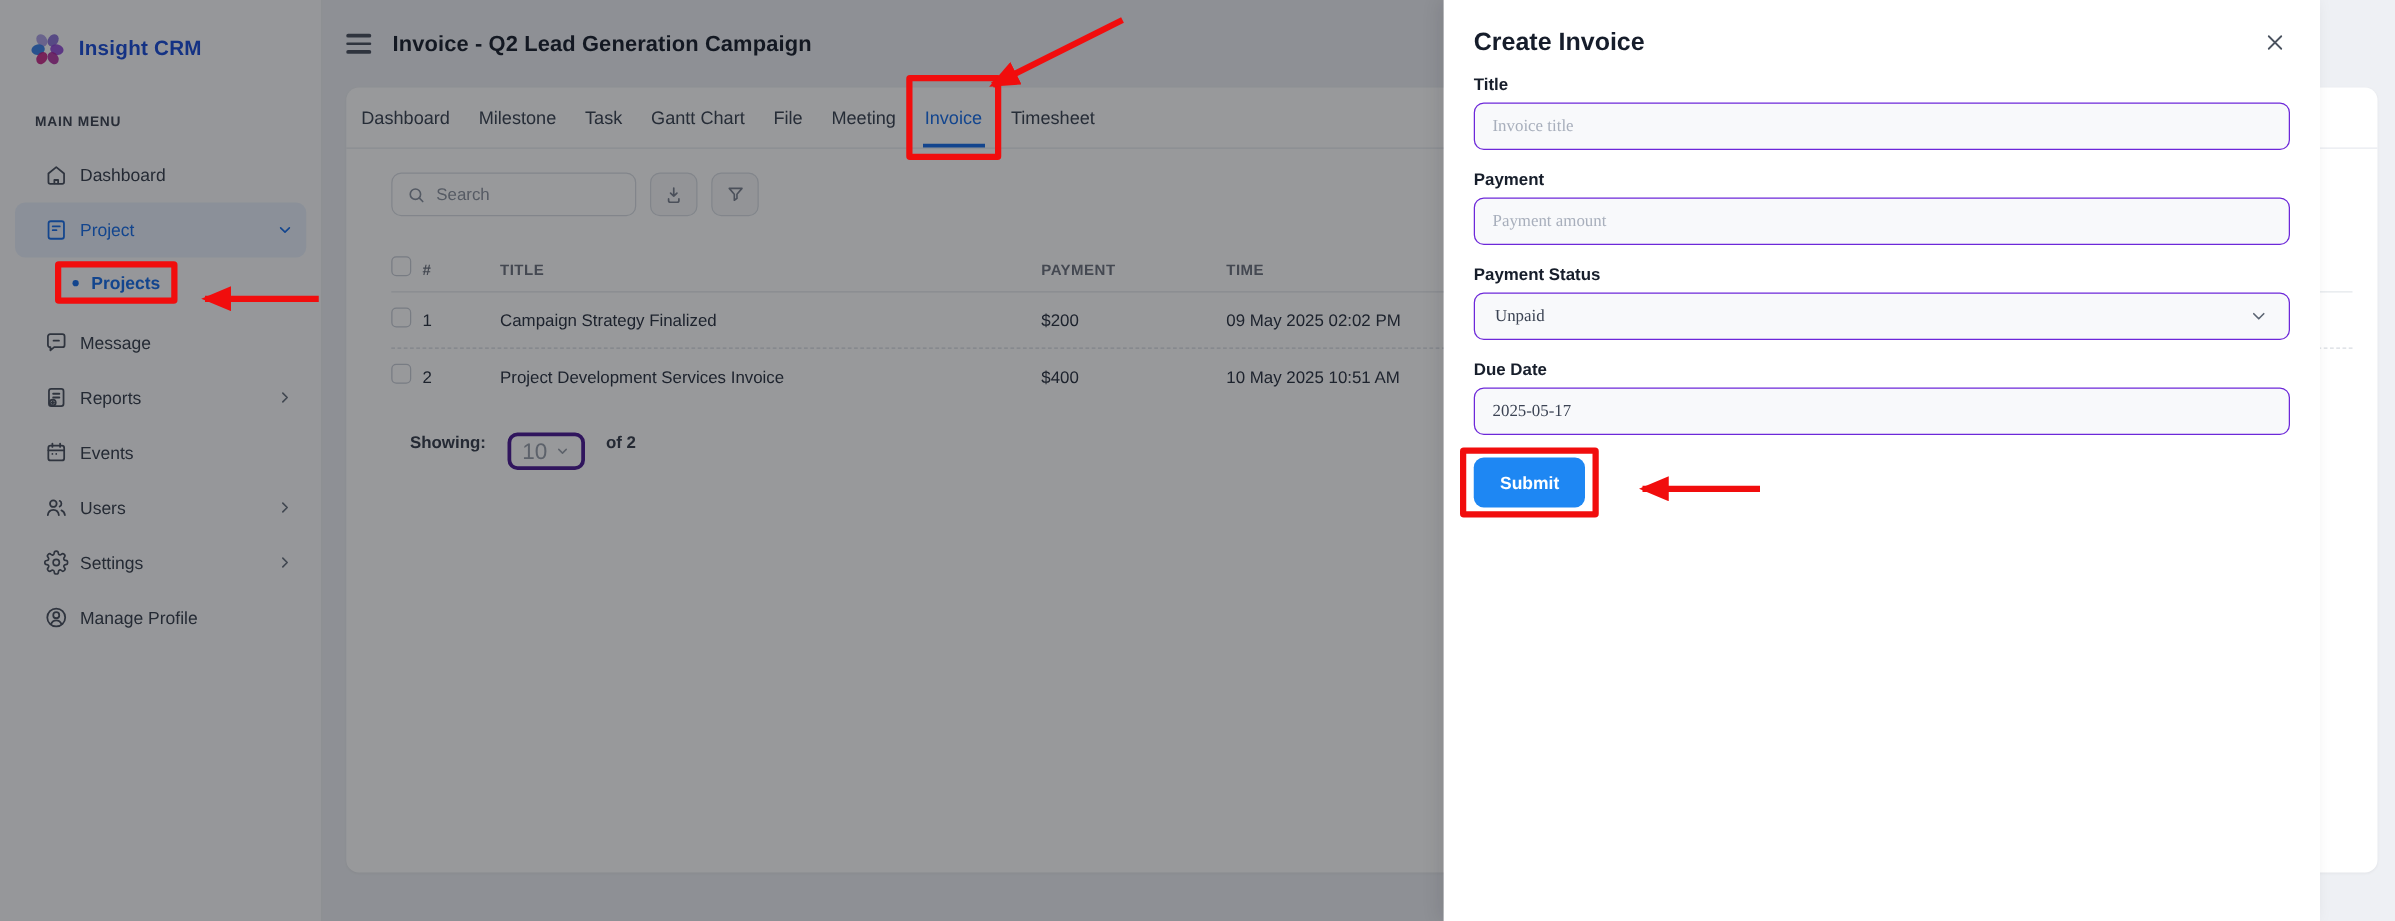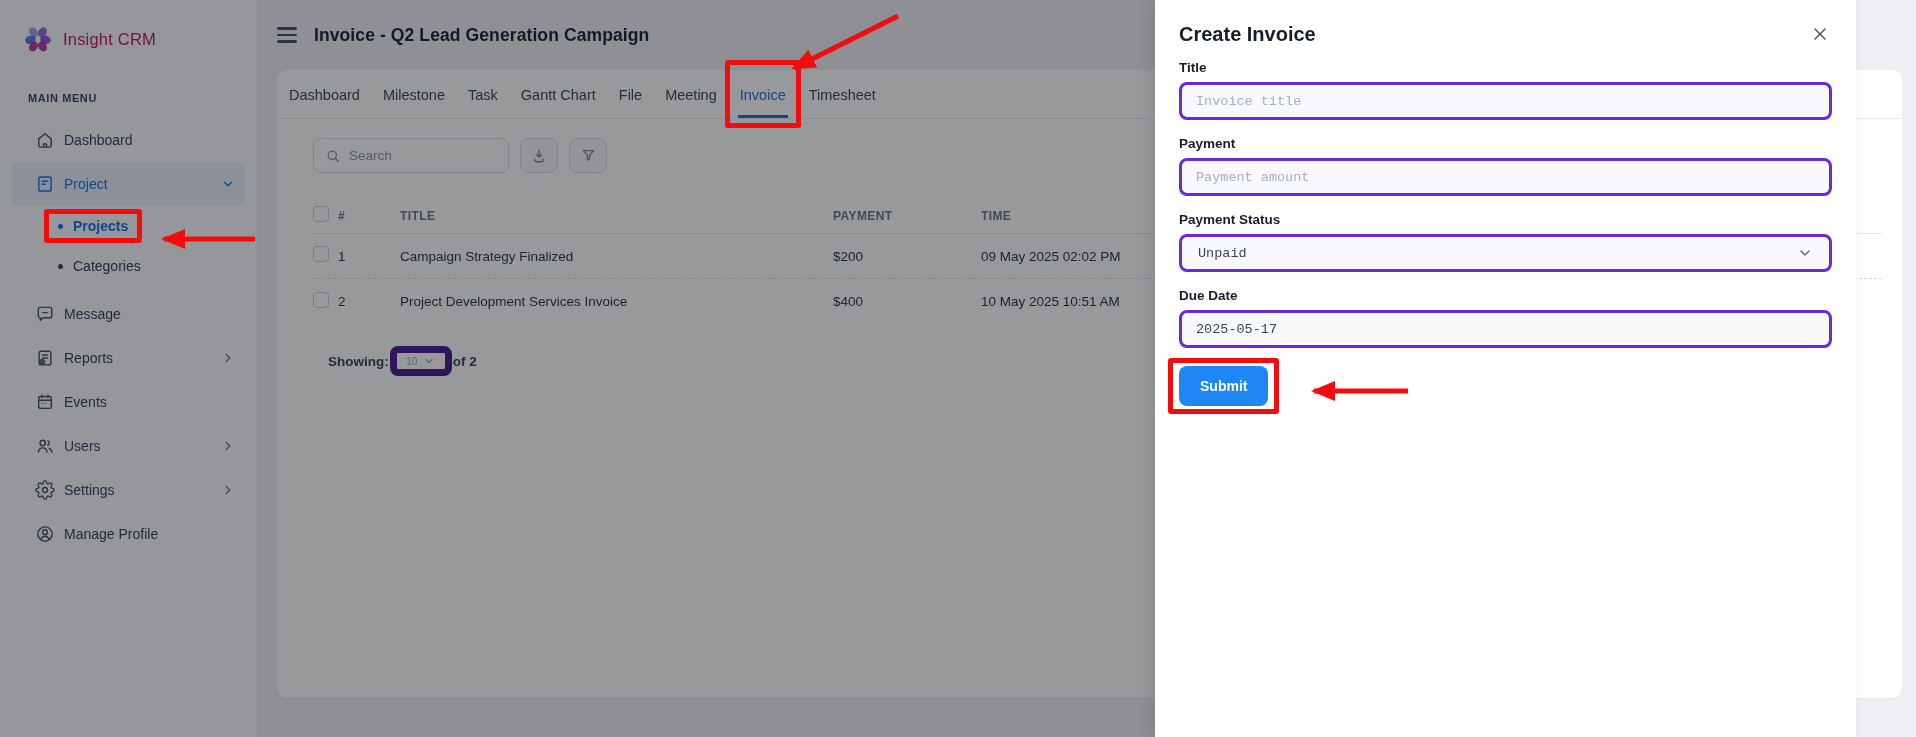--- a/index.html
+++ b/index.html
@@ -4,21 +4,21 @@
 <style>
   * { margin:0; padding:0; box-sizing:border-box; }
   html,body { width:1916px; height:737px; }
   body { font-family:"Liberation Sans","DejaVu Sans",sans-serif; background:#eef0f4; overflow:hidden; }
   .app { position:relative; width:1916px; height:737px; overflow:hidden; }
 
   
   .sidebar { position:absolute; left:0; top:0; width:258px; height:737px;
              background:#fbfcfd; border-right:1px solid #e8eaee; padding:0 12px; }
   .brand { display:flex; align-items:center; gap:10px; padding:16px 0 0 11px; height:62px; }
-  .brand-name { font-size:16.5px; font-weight:400; color:#be185d; letter-spacing:.2px; }
+  .brand-name { font-size:16.5px; font-weight:700; color:#1d4ed8; letter-spacing:.2px; }
   .menu-label { margin:30px 0 14px 16px; font-size:11px; font-weight:700; letter-spacing:.6px; color:#3f4654; }
   .nav-item { display:flex; align-items:center; height:44px; padding:0 10px 0 23px; gap:9px;
               color:#39414f; font-size:14px; font-weight:500; border-radius:8px; cursor:pointer; }
   .nav-item .ico { display:flex; width:20px; height:20px; color:#4a5160; flex:0 0 auto; }
   .nav-item .lbl { flex:1; }
   .nav-item .chev { display:flex; width:14px; height:14px; color:#6a7280; }
   .nav-item.active { background:#e9f0fc; color:#1a6fe8; }
   .nav-item.active .ico, .nav-item.active .chev { color:#1a6fe8; }
   .sub-list { margin-bottom:6px; }
   .sub-item { display:flex; align-items:center; height:40px; padding-left:46px; font-size:14px;
@@ -59,42 +59,42 @@
   .tbody-row.dashed { border-bottom:1px dashed #d7dbe1; }
   .cell { font-size:13.5px; color:#2c3443; }
   .col-cb { width:25px; }
   .col-num { width:62px; }
   .col-title { width:433px; }
   .col-pay { width:148px; }
   .col-time { flex:1; }
   .cb { width:16px; height:16px; border:1.5px solid #c8cdd6; border-radius:4px; background:#fff;
         display:inline-block; cursor:pointer; }
 
-  .pagination { display:flex; align-items:center; gap:1px; margin:22px 0 0 51px; }
+  .pagination { display:flex; align-items:flex-start; gap:17px; margin:22px 0 0 51px; }
   .pag-label { font-size:13.5px; font-weight:600; color:#39414f; }
   .select-sm { display:flex; align-items:center; justify-content:center; gap:6px; width:62px; height:30px;
-               border:7px solid #4c1d95; border-radius:8px; color:#9aa1ac; font-size:10px; cursor:pointer; }
+               border:3px solid #4c1d95; border-radius:8px; color:#9aa1ac; font-size:18px; cursor:pointer; }
   .select-sm .chev { display:flex; width:12px; height:12px; }
 
   
   .backdrop { position:absolute; left:0; top:0; width:1155px; height:737px;
               background:rgba(10,12,16,.42); z-index:40; }
 
   
   .drawer { position:absolute; left:1155px; top:0; width:701px; height:737px; background:#fff;
             z-index:50; padding:22px 24px 0; box-shadow:-4px 0 14px rgba(15,18,25,.10); }
   .drawer-head { display:flex; align-items:center; justify-content:space-between; }
   .drawer-title { font-size:20px; font-weight:700; color:#161d2b; }
   .close-btn { width:24px; height:24px; display:flex; align-items:center; justify-content:center;
                color:#4b535f; cursor:pointer; }
   .field-label { margin-top:16px; font-size:13.5px; font-weight:600; color:#171e2b; }
   .field-label.first { margin-top:14px; }
-  .input, .select { margin-top:7px; width:100%; height:38px; border:3px solid #6d28d9; border-radius:8px;
+  .input, .select { margin-top:7px; width:100%; height:38px; border:1px solid #6d28d9; border-radius:8px;
                     background:#f8f9fb; font-size:13.5px; color:#3c4454; padding:0 14px;
-                    font-family:Liberation Mono, monospace; outline:none; display:block; }
+                    font-family:Liberation Serif, serif; outline:none; display:block; }
   .input::placeholder { color:#a8afbc; }
   .select { display:flex; align-items:center; justify-content:space-between; padding:0 16px; cursor:pointer; }
   .select .chev { display:flex; width:16px; height:16px; color:#5b6472; }
   .submit-btn { position:relative; margin-top:18px; height:40px; padding:0 21px; border:none; border-radius:8px;
                 background:#1e87f3; color:#fff; font-size:14px; font-weight:700; font-family:inherit;
                 cursor:pointer; display:inline-flex; align-items:center; }
 
   
   .annot-frame { position:absolute; border:5px solid #f10d0d; border-radius:3px; z-index:80; pointer-events:none; }
   .frame-invoice { inset:-10px -13px; }
@@ -152,26 +152,20 @@
     </div>
 
     <div class="sub-list">
       <div class="sub-item active">
         <span class="sub-wrap">
           <span class="dot"></span>
           <span>Projects</span>
           <span class="annot-frame frame-projects"></span>
         </span>
       </div>
-      <div class="sub-item">
-        <span class="sub-wrap">
-          <span class="dot"></span>
-          <span>Categories</span>
-        </span>
-      </div>
     </div>
 
     <div class="nav-item">
       <span class="ico">
         <svg width="20" height="20" viewBox="0 0 24 24" fill="none" stroke="currentColor" stroke-width="1.7" stroke-linecap="round" stroke-linejoin="round">
           <path d="M4 6.2A2.2 2.2 0 0 1 6.2 4h11.6A2.2 2.2 0 0 1 20 6.2v8.1a2.2 2.2 0 0 1-2.2 2.2H10l-3.6 3v-3H6.2A2.2 2.2 0 0 1 4 14.3Z"></path>
           <path d="M9.4 10.3h5.2"></path>
         </svg>
       </span>
       <span class="lbl">Message</span>

